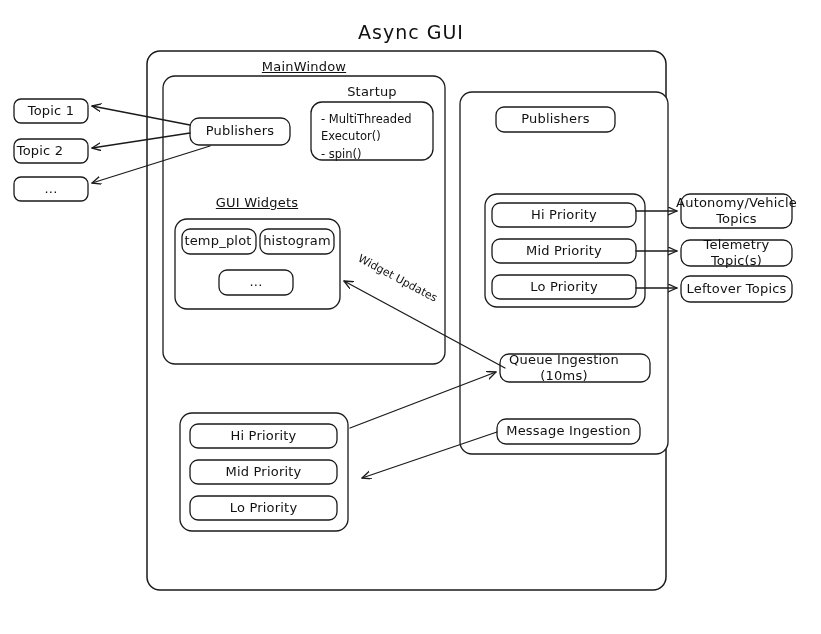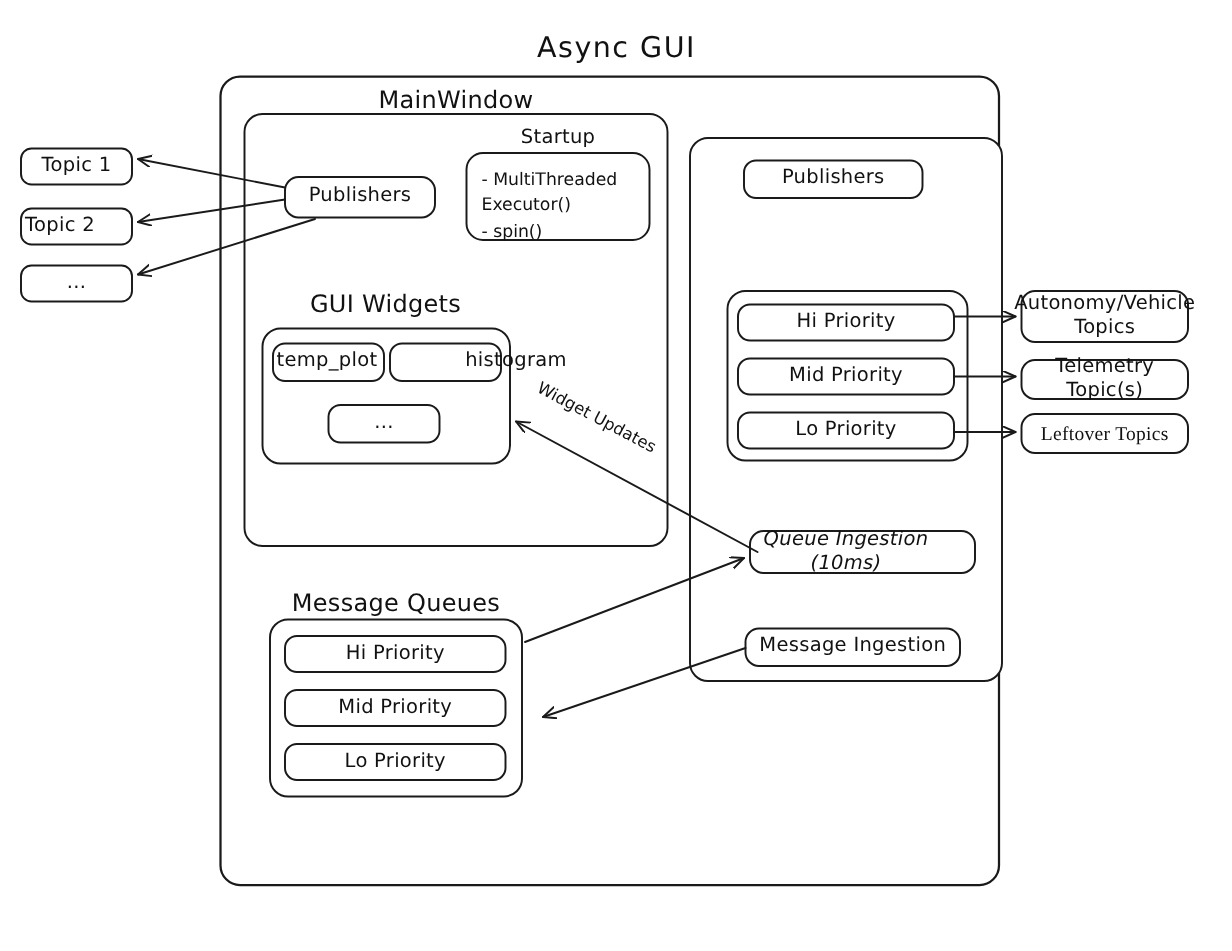--- a/index.html
+++ b/index.html
@@ -36,21 +36,22 @@
     text-align: center;
     line-height: 1.25;
     white-space: pre-line;
     letter-spacing: 0.2px;
   }
   .title {
     font-size: 19px;
     letter-spacing: 1px;
   }
   .group-title {
-    font-size: 16px;
+    font-size: 13px;
+    text-decoration: underline;
   }
   .box-label {
     font-size: 13px;
   }
   .big-group-title {
     font-size: 15px;
     line-height: 1.3;
   }
   .code-list {
     position: absolute;
@@ -150,39 +151,38 @@
 
   <div class="lbl box-label" style="left:190px; top:118px; width:100px; height:27px;">Publishers</div>
 
   <div class="lbl box-label" style="left:311px; top:84px; width:122px; height:16px;">Startup</div>
   <div class="code-list" style="left:321px; top:111px; width:110px;">-  MultiThreaded
    Executor()
 -  spin()</div>
 
   <div class="lbl group-title" style="left:182px; top:194px; width:150px; height:18px;">GUI Widgets</div>
   <div class="lbl box-label" style="left:182px; top:229px; width:72px; height:25px;">temp_plot</div>
-  <div class="lbl box-label" style="left:260px; top:229px; width:74px; height:25px;padding-left:47px;">histogram</div>
+  <div class="lbl box-label" style="left:260px; top:229px; width:74px; height:25px;">histogram</div>
   <div class="lbl box-label" style="left:219px; top:270px; width:74px; height:25px;">...</div>
 
 
   <div class="lbl box-label" style="left:496px; top:107px; width:119px; height:25px;">Publishers</div>
 
 
   <div class="lbl box-label" style="left:492px; top:203px; width:144px; height:24px;">Hi Priority</div>
   <div class="lbl box-label" style="left:492px; top:239px; width:144px; height:24px;">Mid Priority</div>
   <div class="lbl box-label" style="left:492px; top:275px; width:144px; height:24px;">Lo Priority</div>
 
-  <div class="lbl box-label" style="left:500px; top:354px; width:128px; height:28px;font-style:italic;">Queue Ingestion (10ms)</div>
+  <div class="lbl box-label" style="left:500px; top:354px; width:128px; height:28px;">Queue Ingestion (10ms)</div>
   <div class="lbl box-label" style="left:497px; top:419px; width:143px; height:25px;">Message Ingestion</div>
 
-  <div class="lbl group-title" style="left:186px; top:393px; width:156px; height:18px;">Message Queues</div>
   <div class="lbl box-label" style="left:190px; top:424px; width:147px; height:24px;">Hi Priority</div>
   <div class="lbl box-label" style="left:190px; top:460px; width:147px; height:24px;">Mid Priority</div>
   <div class="lbl box-label" style="left:190px; top:496px; width:147px; height:24px;">Lo Priority</div>
 
   <div class="lbl box-label" style="left:681px; top:194px; width:111px; height:34px;">Autonomy/Vehicle
 Topics</div>
   <div class="lbl box-label" style="left:681px; top:240px; width:111px; height:26px;">Telemetry Topic(s)</div>
-  <div class="lbl box-label" style="left:681px; top:276px; width:111px; height:26px;font-family:Liberation Serif, serif;">Leftover Topics</div>
+  <div class="lbl box-label" style="left:681px; top:276px; width:111px; height:26px;">Leftover Topics</div>
 
   <div class="edge-label" style="left:362px; top:252px; transform: rotate(28deg);">Widget Updates</div>
 
 </div>
 
 </body></html>

